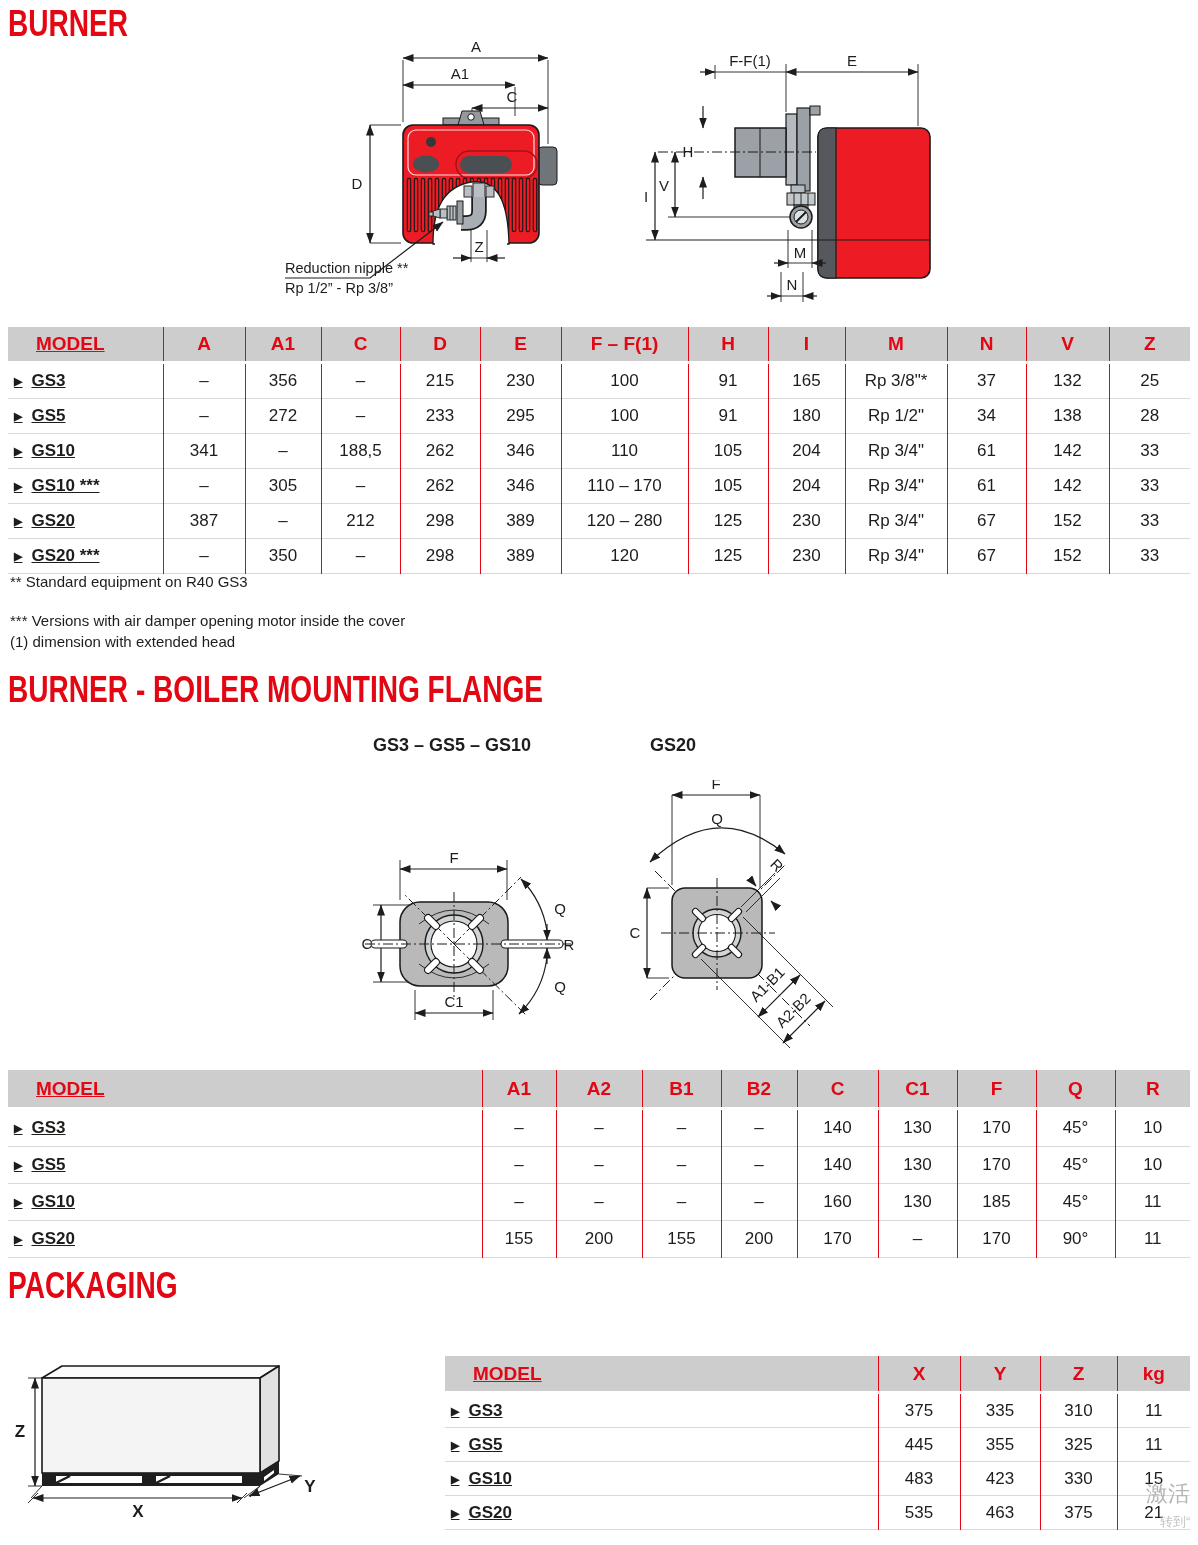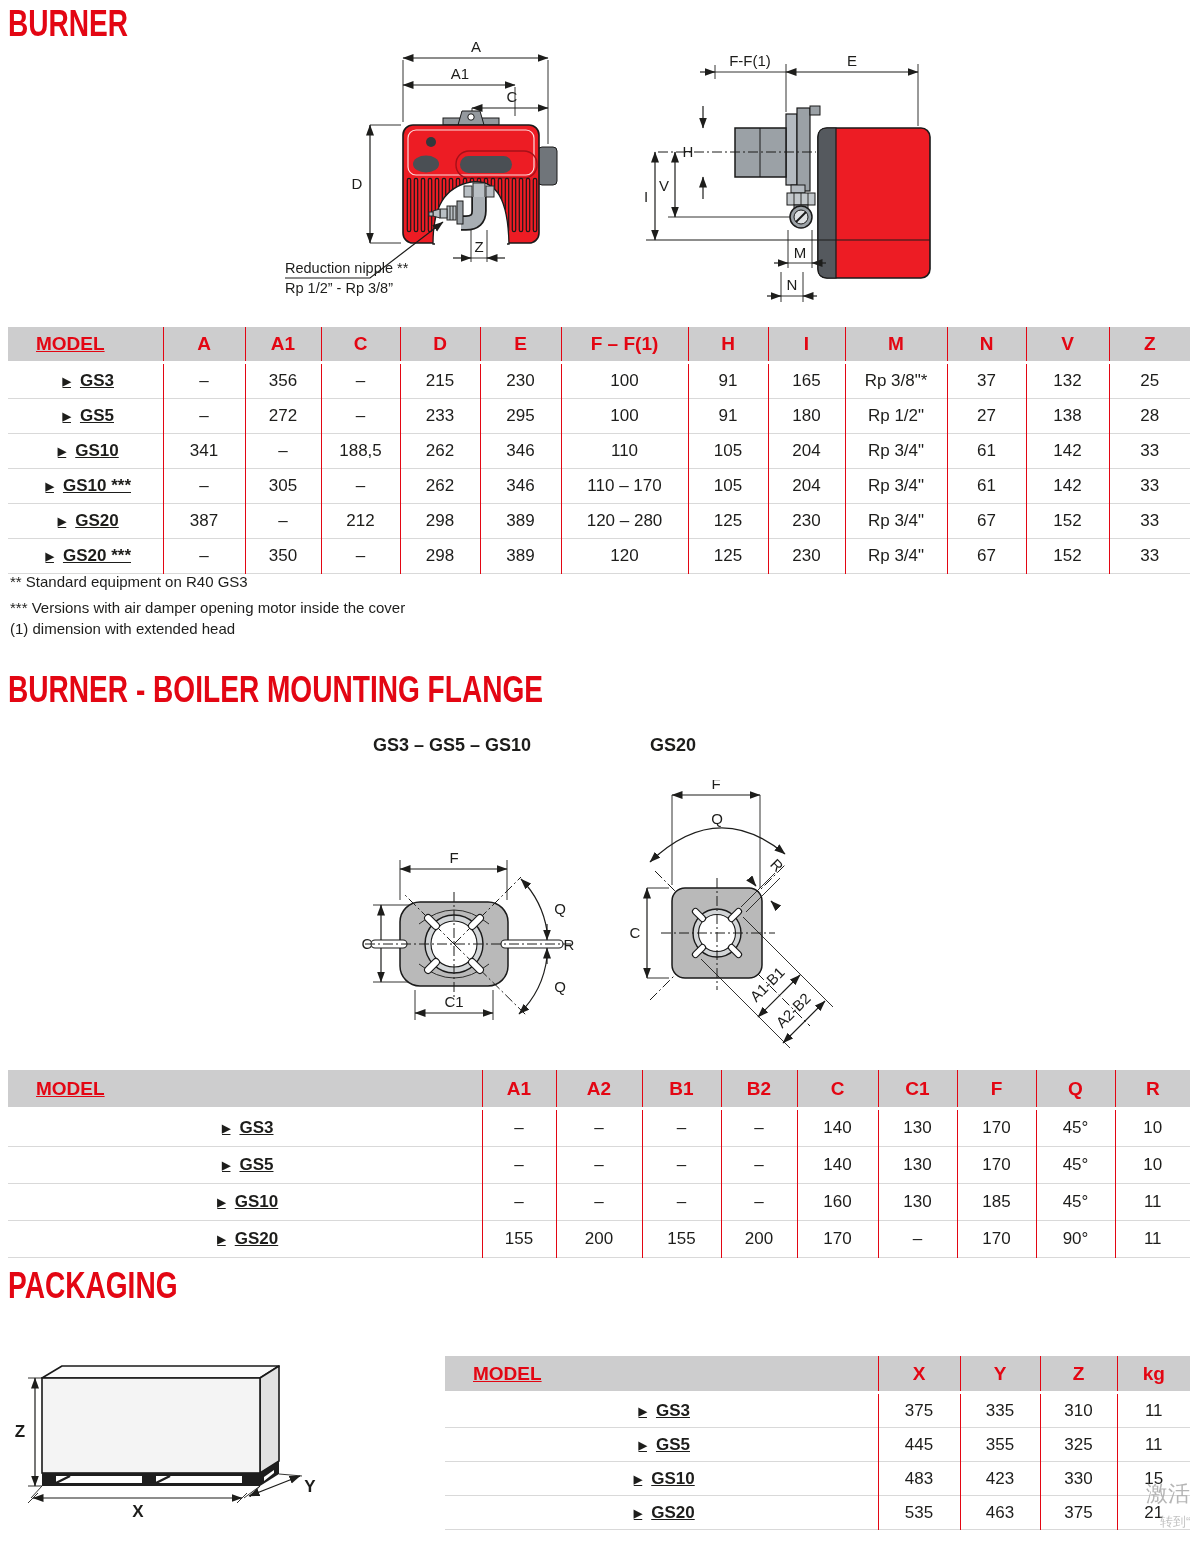--- a/index.html
+++ b/index.html
@@ -23,31 +23,31 @@
   #svg-pack{left:8px;top:1330px;}
 
   table.spec{position:absolute;border-collapse:collapse;table-layout:fixed;}
   .spec th{background:#cdcdce;color:#e30613;font-weight:bold;font-size:19px;text-align:center;
            border-bottom:3px solid #fff;padding:0;}
   .spec th:first-child{text-align:left;padding-left:28px;}
   .spec td{font-size:17px;text-align:center;color:#1d1d1b;padding:0;}
   .spec td,.spec th{border-left:1px solid #e30613;}
   .spec td:first-child,.spec th:first-child{border-left:none;text-decoration:underline;}
   .spec tbody tr{border-bottom:1px solid #d9d9d9;}
-  .spec td.model{text-align:center;font-weight:bold;padding-left:6px;}
+  .spec td.model{text-align:left;font-weight:bold;padding-left:6px;}
   .spec .tri{font-size:11px;margin-right:9px;vertical-align:1px;color:#1d1d1b;}
   #table-burner{left:8px;top:327px;width:1182px;}
   #table-burner th{height:34px;}  #table-burner td{height:34px;}
   #table-flange{left:8px;top:1070px;width:1182px;}
   #table-flange th{height:37px;}  #table-flange td{height:36px;}
   #table-pack{left:445px;top:1356px;width:745px;}
   #table-pack th{height:35px;}    #table-pack td{height:33px;}
 
   #footnotes{position:absolute;left:10px;top:571px;width:760px;font-size:15px;line-height:21px;color:#1d1d1b;}
-  #footnotes .fn3{margin-top:5px;}
+  #footnotes .fn3{margin-top:18px;}
 
   .wm{position:absolute;color:#a9a9a9;opacity:.85;white-space:nowrap;}
   #wm1{left:1146px;top:1479px;font-size:22px;}
   #wm2{left:1160px;top:1513px;font-size:13px;color:#b8b8b8;}
 
   
   .dl{stroke:#1d1d1b;stroke-width:1.2;fill:none;}
   .thin{stroke:#1d1d1b;stroke-width:.9;fill:none;}
   .cl{stroke:#1d1d1b;stroke-width:1;fill:none;stroke-dasharray:10 3 2 3;}
   .dt{font-size:15px;fill:#1d1d1b;}
@@ -232,21 +232,21 @@
           <td class="model"><span class="tri">▶</span><span>GS5</span></td>
           <td>–</td>
           <td>272</td>
           <td>–</td>
           <td>233</td>
           <td>295</td>
           <td>100</td>
           <td>91</td>
           <td>180</td>
           <td>Rp 1/2"</td>
-          <td>27</td>
+          <td>34</td>
           <td>138</td>
           <td>28</td>
         </tr>
         <tr>
           <td class="model"><span class="tri">▶</span><span>GS10</span></td>
           <td>341</td>
           <td>–</td>
           <td>188,5</td>
           <td>262</td>
           <td>346</td>

